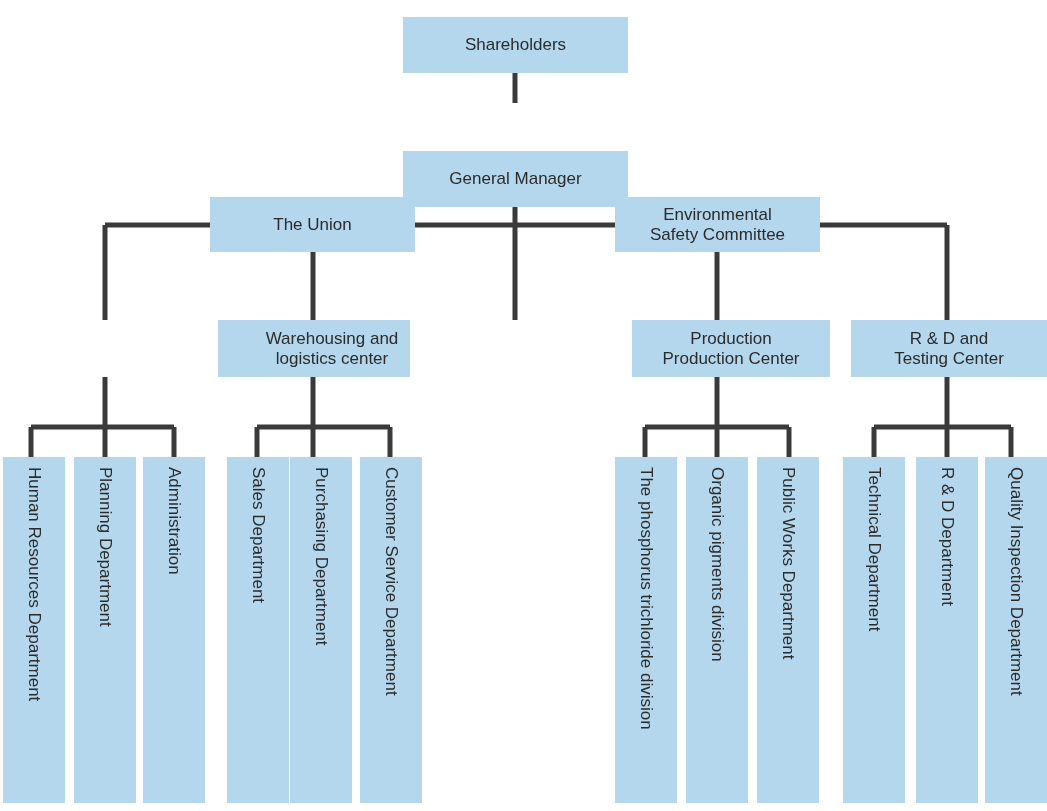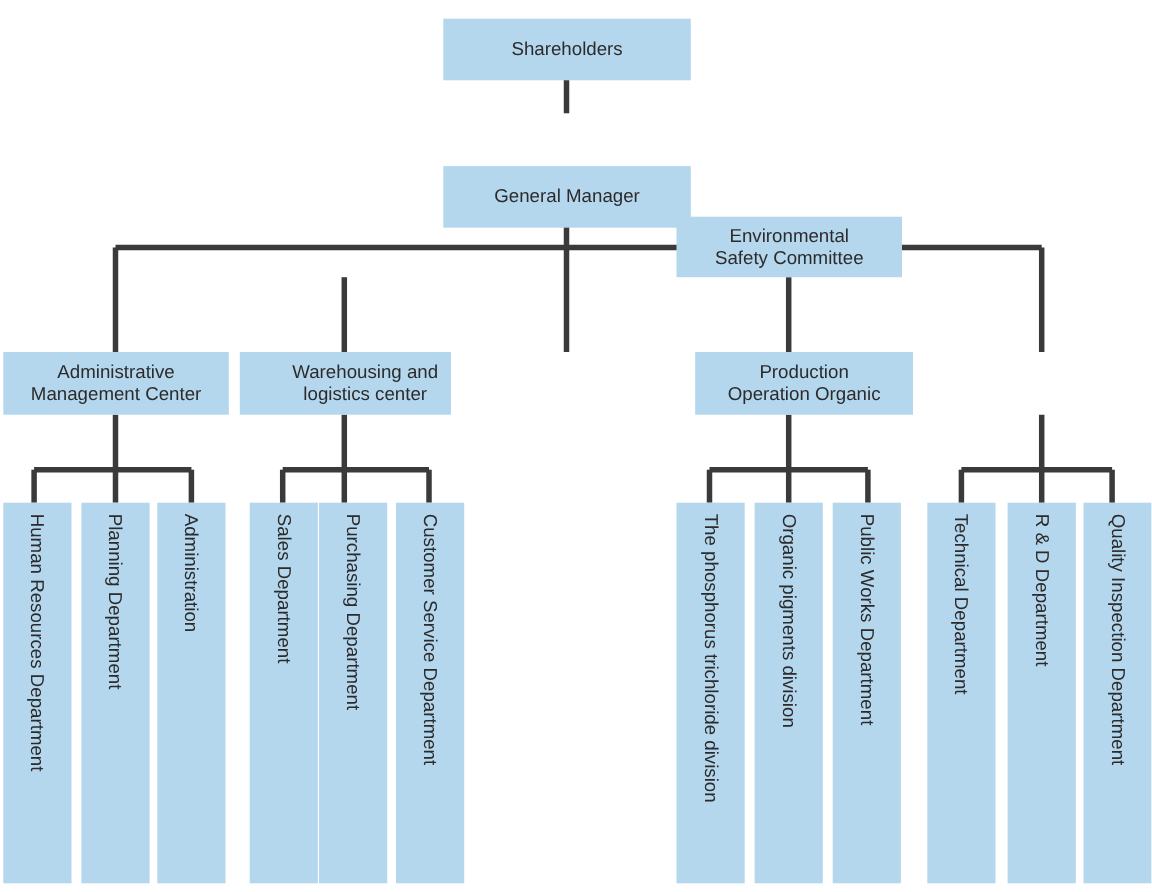--- a/index.html
+++ b/index.html
@@ -109,42 +109,45 @@
   </svg>
 
   <div class="node h-node" style="left:403px; top:5px; width:225px; height:56px;margin-top:12px;">
     <span class="node-label">Shareholders</span>
   </div>
 
   <div class="node h-node" style="left:403px; top:103px; width:225px; height:56px;margin-top:48px;">
     <span class="node-label">General Manager</span>
   </div>
 
+  <div class="node h-node" style="left:210px; top:197px; width:205px; height:55px;">
+    <span class="node-label">The Union</span>
+  </div>
 
   <div class="node h-node" style="left:615px; top:197px; width:205px; height:55px;">
     <span class="node-label">Environmental
 Safety Committee</span>
   </div>
 
-  <div class="node h-node" style="left:3px; top:320px; width:205px; height:57px;">
-    <span class="node-label">Administrative
-Management Center</span>
-  </div>
 
   <div class="node h-node" style="left:218px; top:320px; width:192px; height:57px;padding-left:36px;">
     <span class="node-label">Warehousing and
 logistics center</span>
   </div>
 
 
   <div class="node h-node" style="left:632px; top:320px; width:198px; height:57px;">
     <span class="node-label">Production
-Operation Organic</span>
+Production Center</span>
   </div>
 
+  <div class="node h-node" style="left:851px; top:320px; width:196px; height:57px;">
+    <span class="node-label">R &amp; D and
+Testing Center</span>
+  </div>
 
   <div class="node v-node" style="left:3px; top:457px; width:62px; height:346px;">
     <span class="node-label">Human Resources Department</span>
   </div>
 
   <div class="node v-node" style="left:74px; top:457px; width:62px; height:346px;">
     <span class="node-label">Planning Department</span>
   </div>
 
   <div class="node v-node" style="left:143px; top:457px; width:62px; height:346px;">

